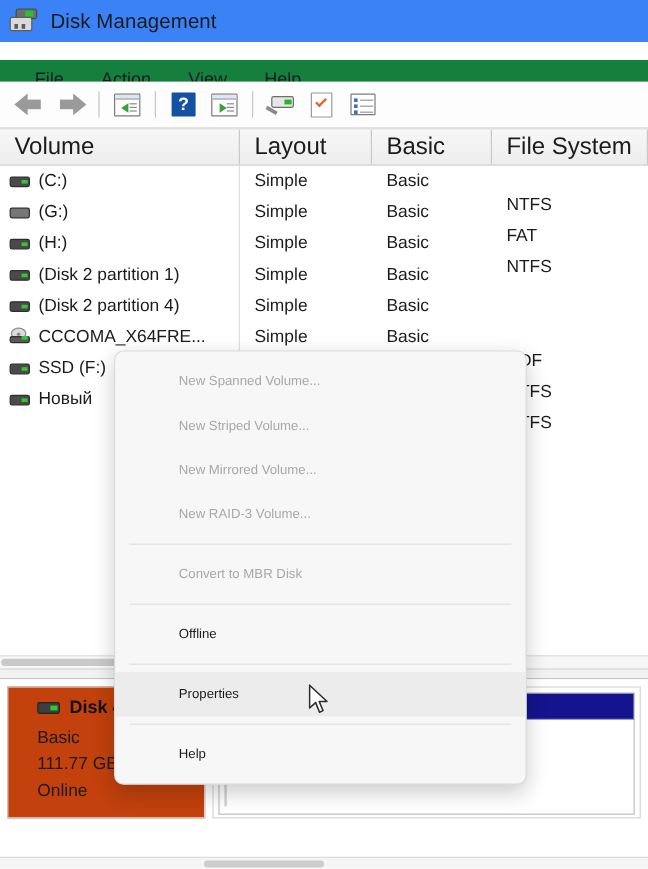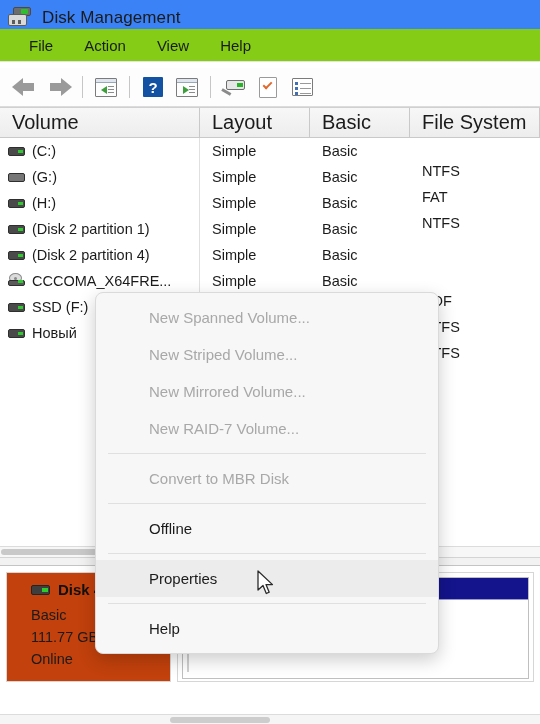--- a/index.html
+++ b/index.html
@@ -41,22 +41,22 @@
   }
   .tb-icon .dot1 { left: 4px; }
   .tb-icon .dot2 { left: 10px; }
   .tb-icon .glow {
     position: absolute; left: 13px; top: 2px; width: 7px; height: 5px;
     background: #2fbe2f; border-radius: 1px;
   }
 
   
   .menubar {
-    position: absolute; left: 0; top: 29px; width: 540px; height: 33px;
-    background: #84cc16;
+    position: absolute; left: 0; top: 50px; width: 540px; height: 33px;
+    background: #15803d;
     display: flex; align-items: center;
     padding-left: 16px;
     border-bottom: 1px solid #e3e3e3;
   }
   .menubar .mi {
     font-size: 15px; color: #1b1b1b;
     padding: 3px 13px; margin-right: 5px; cursor: default;
     border-radius: 3px;
   }
 
@@ -295,21 +295,21 @@
     background: #f7f7f7;
     border: 1px solid #dadada;
     border-radius: 8px;
     box-shadow: 0 6px 18px rgba(0,0,0,0.20);
     padding: 6px 0;
     z-index: 50;
   }
   .ctxitem {
     height: 37px; display: flex; align-items: center;
     padding-left: 53px;
-    font-size: 15px; color: #1b1b1b; text-align: center;
+    font-size: 11px; color: #1b1b1b; text-align: center;
   }
   .ctxitem.disabled { color: #a8a8a8; }
   .ctxitem.highlight { background: #ececec; }
   .ctxsep {
     height: 1px; background: #e0e0e0; margin: 6px 12px;
   }
 
   
   .cursor {
     position: absolute; left: 257px; top: 570px; width: 18px; height: 26px;
@@ -609,21 +609,21 @@
 
     <div class="dp-scrollbar">
       <div class="thumb"></div>
     </div>
   </div>
 
   <div class="ctxmenu">
     <div class="ctxitem disabled">New Spanned Volume...</div>
     <div class="ctxitem disabled">New Striped Volume...</div>
     <div class="ctxitem disabled">New Mirrored Volume...</div>
-    <div class="ctxitem disabled">New RAID-7 Volume...</div>
+    <div class="ctxitem disabled">New RAID-3 Volume...</div>
     <div class="ctxsep"></div>
     <div class="ctxitem disabled">Convert to MBR Disk</div>
     <div class="ctxsep"></div>
     <div class="ctxitem">Offline</div>
     <div class="ctxsep"></div>
     <div class="ctxitem highlight">Properties</div>
     <div class="ctxsep"></div>
     <div class="ctxitem">Help</div>
   </div>
 

